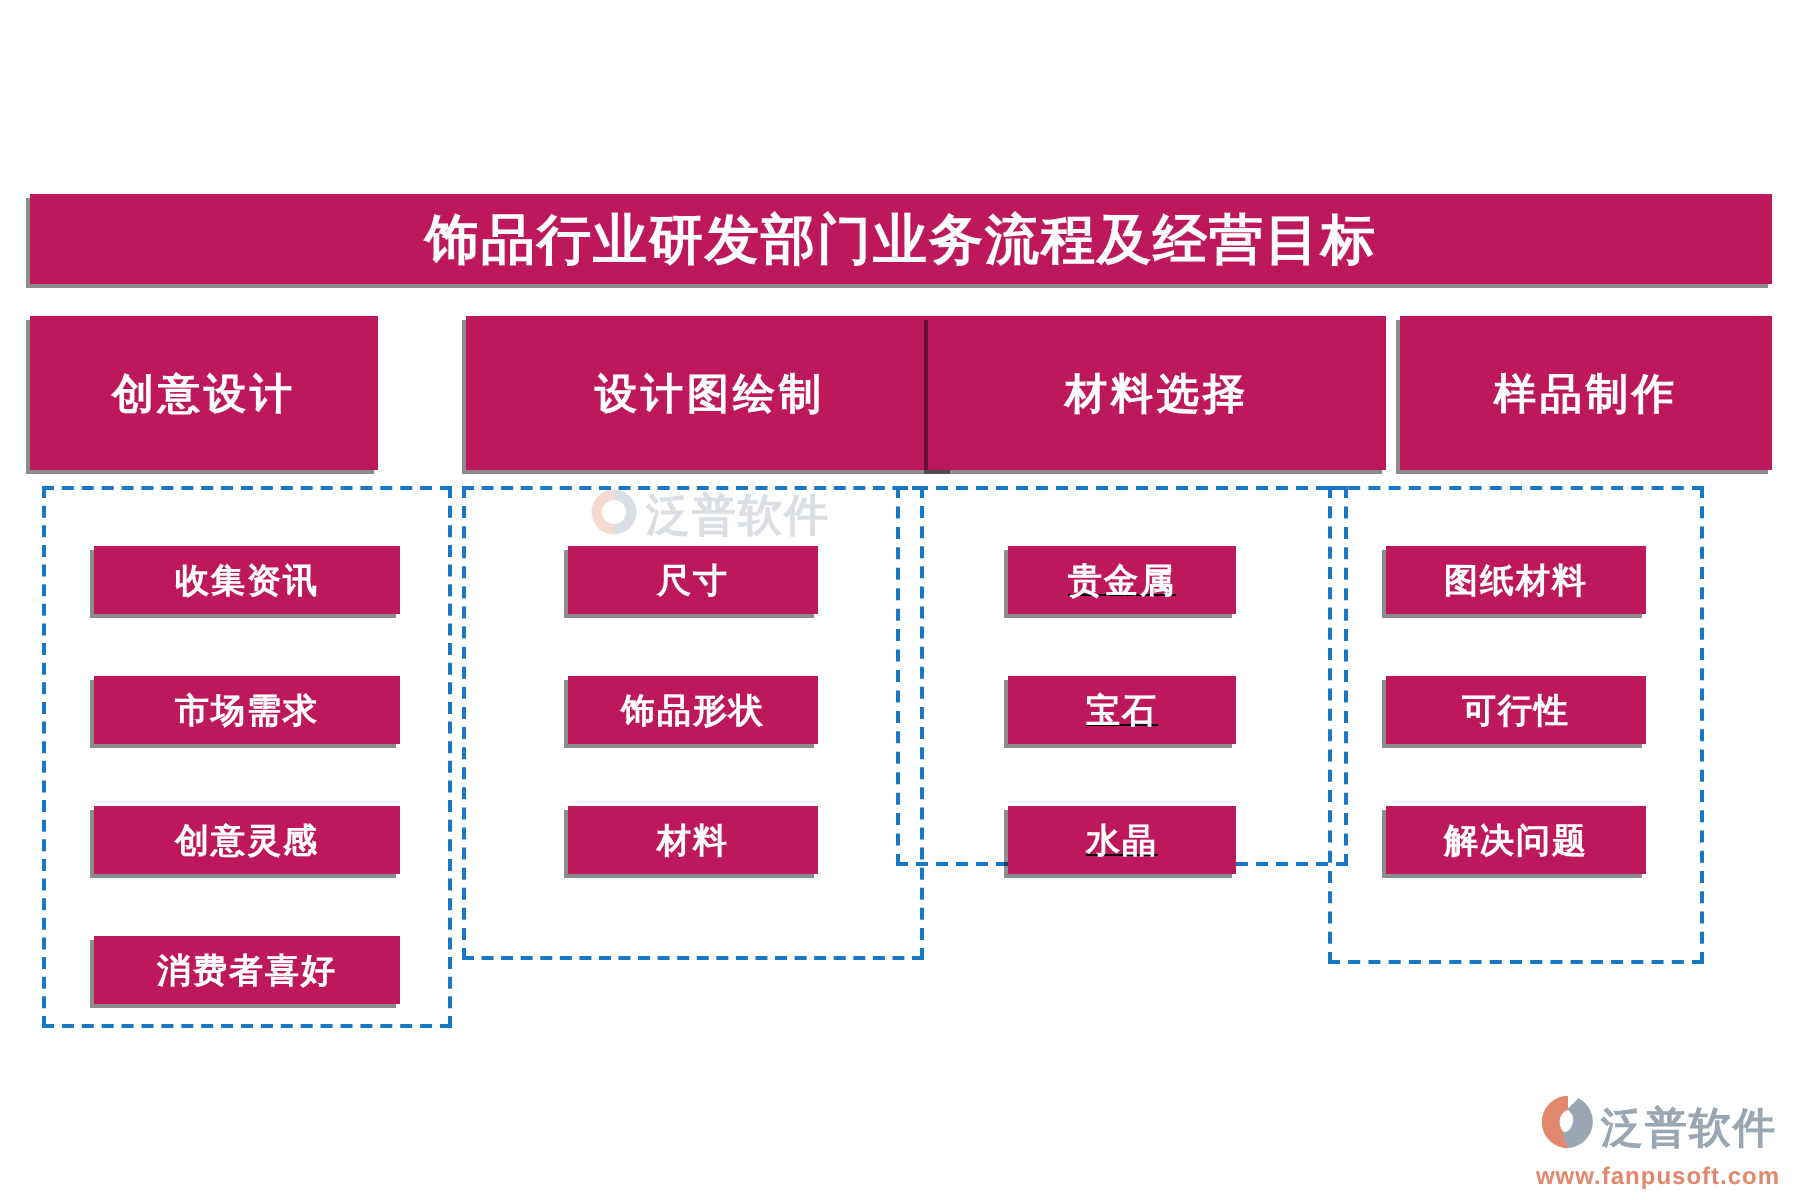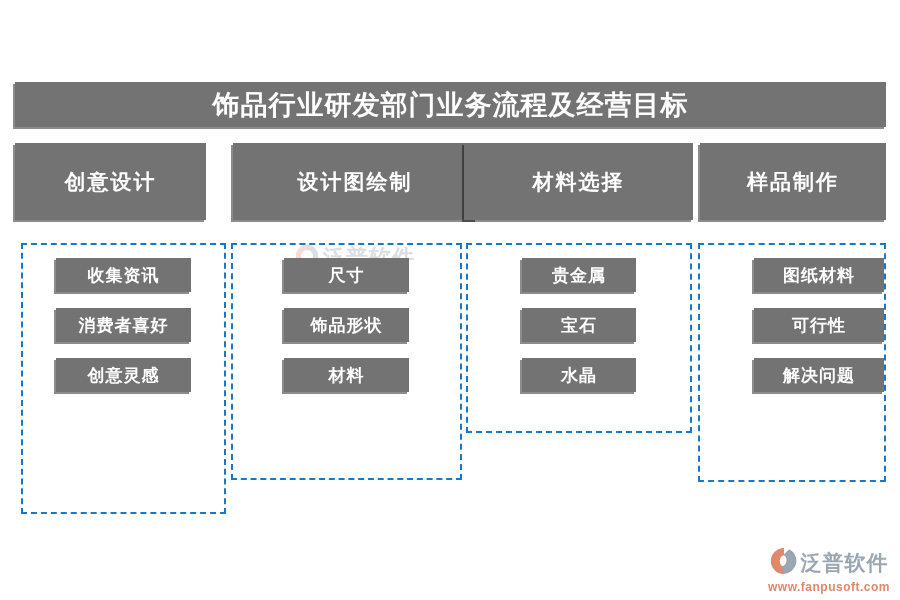--- a/index.html
+++ b/index.html
@@ -1,48 +1,48 @@
 <!DOCTYPE html>
 <html><head>
 <meta charset="utf-8">
 <style>
   html,body{margin:0;padding:0;}
   body{
     width:900px;height:600px;position:relative;background:#ffffff;overflow:hidden;
     font-family:"Liberation Sans","DejaVu Sans",sans-serif;
   }
-  .blue{background:#737373;color:#ffffff;box-shadow:-2px 2px 0 rgba(0,0,0,0.45);}
+  .blue{background:#be185d;color:#ffffff;box-shadow:-2px 2px 0 rgba(0,0,0,0.45);margin-top:15px;}
   .banner{
     position:absolute;left:15px;top:82px;width:871px;height:45px;
     display:flex;align-items:center;justify-content:center;
     font-size:27px;font-weight:bold;letter-spacing:1px;
   }
   .hdr{
     position:absolute;top:143px;height:77px;
     display:flex;align-items:center;justify-content:center;
     font-size:21px;font-weight:bold;letter-spacing:2px;
   }
-  .hdr1{left:15px;width:191px;}
+  .hdr1{left:15px;width:174px;}
   .hdr2{left:233px;width:244px;}
   .hdr3{left:464px;width:229px;}
   .hdr4{left:700px;width:186px;}
   .box{
     position:absolute;top:243px;border:2px dashed #1878c5;
     display:flex;flex-direction:column;align-items:center;
     padding-top:13px;box-sizing:border-box;gap:16px;
   }
   .box1{left:21px;width:205px;height:271px;}
   .box2{left:231px;width:231px;height:237px;}
-  .box3{left:466px;width:226px;height:190px;}
-  .box4{left:698px;width:188px;height:239px;align-items:flex-end;}
+  .box3{left:448px;width:226px;height:190px;text-decoration:underline;}
+  .box4{left:664px;width:188px;height:239px;}
   .btn{
     height:34px;flex:0 0 34px;display:flex;align-items:center;justify-content:center;
     font-size:17px;font-weight:bold;letter-spacing:1px;z-index:2;
   }
-  .box1 .btn{width:135px;}
+  .box1 .btn{width:153px;}
   .box2 .btn{width:125px;}
   .box3 .btn{width:114px;}
   .box4 .btn{width:130px;}
   .watermark{
     position:absolute;left:295px;top:243px;display:flex;align-items:center;gap:4px;
     opacity:0.30;z-index:1;pointer-events:none;
   }
   .watermark .wm-text{font-size:22px;font-weight:bold;color:#8a97a5;letter-spacing:1px;}
   .logo{
     position:absolute;left:766px;top:547px;width:126px;text-align:center;
@@ -66,22 +66,23 @@
     <svg width="24" height="24" viewBox="0 0 32 32">
       <path d="M16 1 A15 15 0 0 0 16 31 L16 24 A8 8 0 0 1 16 8 Z" fill="#e0876c"></path>
       <path d="M16 1 A15 15 0 0 1 16 31 L16 24 A8 8 0 0 0 16 8 Z" fill="#8a97a5"></path>
     </svg>
   </span>
   <span class="wm-text">泛普软件</span>
 </div>
 
 <div class="box box1">
     <div class="btn blue">收集资讯</div>
+    <div class="btn blue">市场需求</div>
+    <div class="btn blue">创意灵感</div>
     <div class="btn blue">消费者喜好</div>
-    <div class="btn blue">创意灵感</div>
   </div>
 <div class="box box2">
     <div class="btn blue">尺寸</div>
     <div class="btn blue">饰品形状</div>
     <div class="btn blue">材料</div>
   </div>
 <div class="box box3">
     <div class="btn blue">贵金属</div>
     <div class="btn blue">宝石</div>
     <div class="btn blue">水晶</div>

